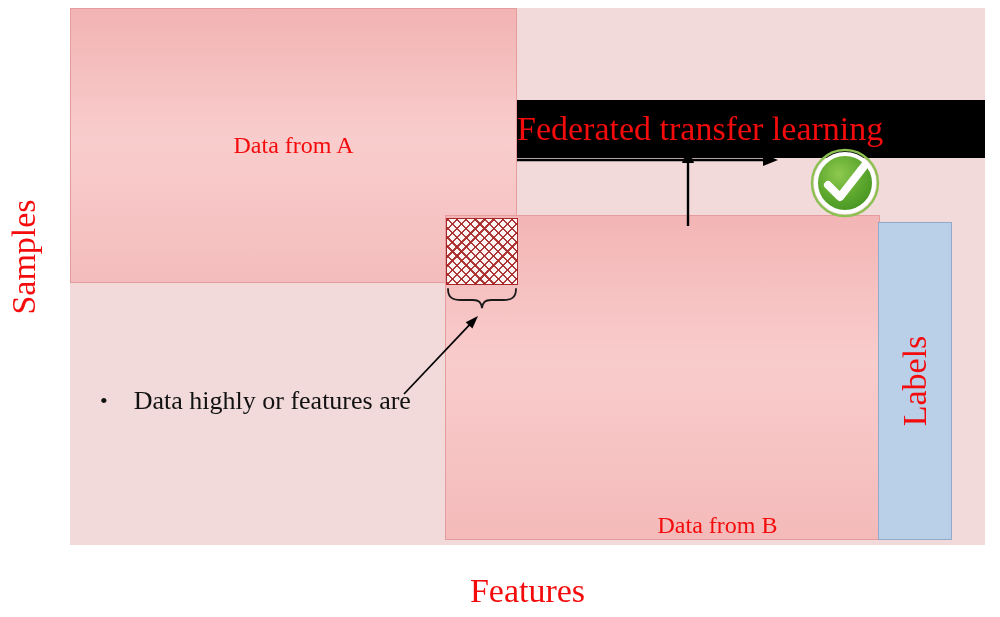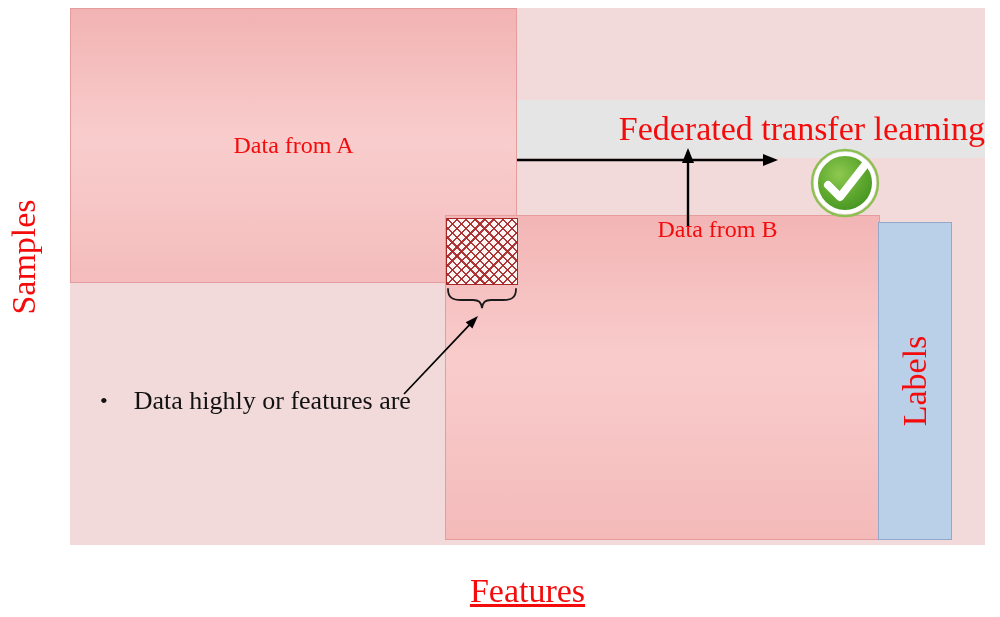--- a/index.html
+++ b/index.html
@@ -15,40 +15,40 @@
 
   
   .plot-bg {
     left:70px; top:8px; width:915px; height:537px;
     background:#f2dada;
   }
 
   
   .ftl-band {
     left:517px; top:100px; width:468px; height:58px;
-    background:#e5e5e5;
-    display:flex; align-items:center; justify-content:flex-end;
+    background:#000000;
+    display:flex; align-items:center; justify-content:flex-start;
   }
   .ftl-title { font-size:34px; white-space:nowrap; }
 
   
   .data-a {
     left:70px; top:8px; width:447px; height:275px;
     background:linear-gradient(180deg,#f2b3b3 0%, #f9cdcd 48%, #f4bcbc 100%);
     border:1px solid #e59c9c;
     display:flex; align-items:center; justify-content:center;
   }
   .region-label { font-size:24px; white-space:nowrap; }
 
   
   .data-b {
     left:445px; top:215px; width:435px; height:325px;
     background:linear-gradient(180deg,#f3b5b5 0%, #f9cccc 45%, #f4baba 100%);
     border:1px solid #e59c9c;
-    display:flex; align-items:flex-start; justify-content:center;
+    display:flex; align-items:flex-end; justify-content:center;
     padding-left:110px;
   }
 
   
   .labels-col {
     left:878px; top:222px; width:74px; height:318px;
     background:#bacfe8;
     border:1px solid #93a9c9;
     display:flex; align-items:center; justify-content:center;
   }
@@ -68,21 +68,21 @@
   }
 
   
   .samples-axis {
     left:24px; top:257px;
     transform:translate(-50%,-50%) rotate(-90deg);
     font-size:34px; white-space:nowrap;
   }
   .features-axis {
     left:70px; top:572px; width:915px;
-    text-align:center; font-size:34px;text-decoration:underline;
+    text-align:center; font-size:34px;
   }
 
   
   .note {
     left:100px; top:384px; width:480px;
     display:flex; gap:26px;
     color:#111111; font-size:26px; line-height:34px;
   }
   .note .bullet { font-size:22px; line-height:34px; }
 

